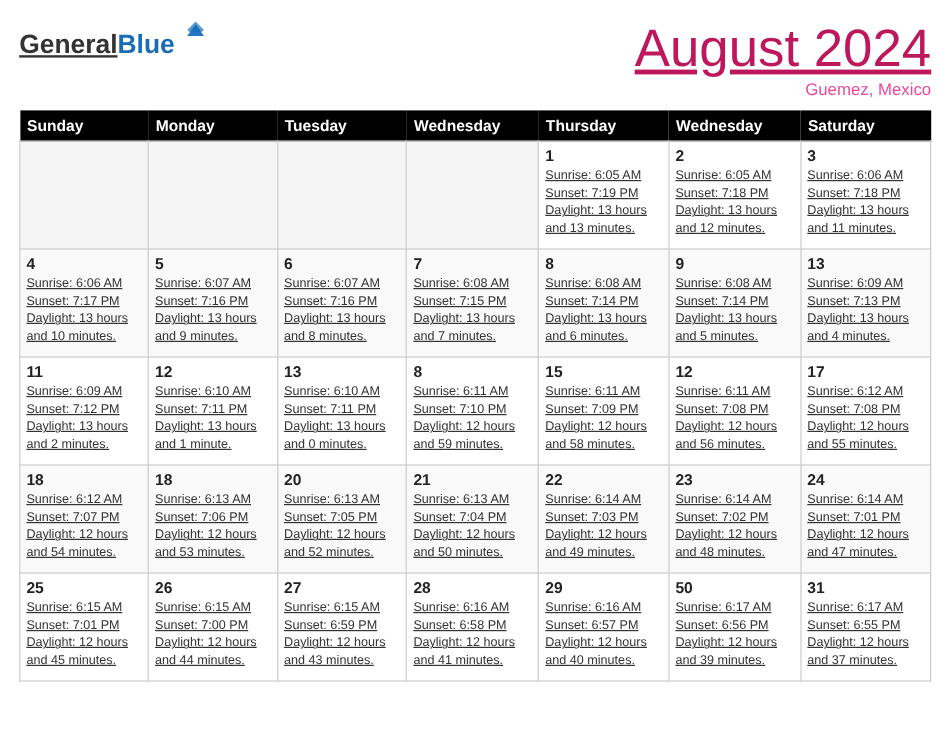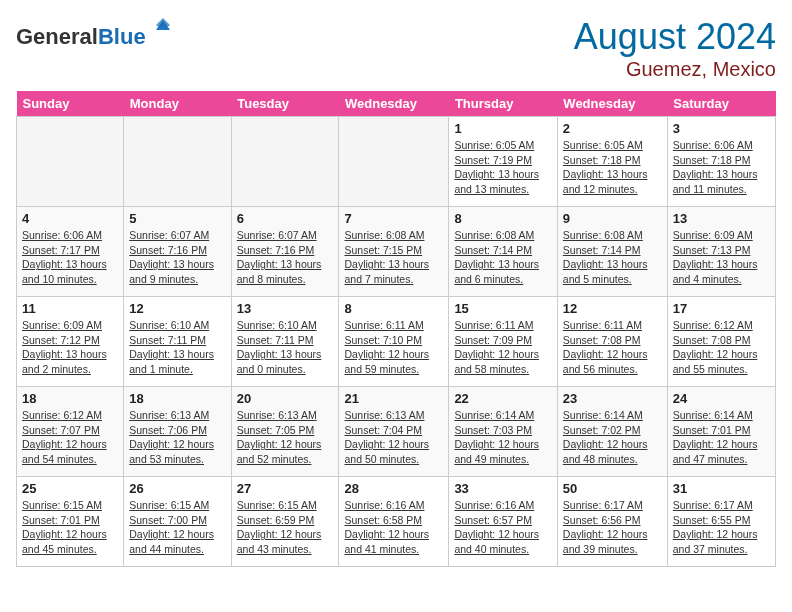--- a/index.html
+++ b/index.html
@@ -17,47 +17,48 @@
       margin-bottom: 10px;
     }
     .logo {
       display: flex;
       align-items: center;
     }
     .logo-text {
       font-size: 22px;
       font-weight: bold;
     }
-    .logo-general { color: #333; }
+    .logo-general { color: #333; text-decoration: underline; }
     .logo-blue { color: #1a6db5; }
     .logo-icon {
       width: 18px;
       height: 18px;
       margin-left: 2px;
       margin-bottom: 10px;
     }
     .title-block {
       text-align: right;
     }
     .month-title {
-      font-size: 36px;
+      font-size: 44px;
       font-weight: normal;
-      color: #0369a1;
+      color: #be185d;
+      text-decoration: underline;
     }
     .location {
-      font-size: 20px;
-      color: #7f1d1d;
+      font-size: 14px;
+      color: #ec4899;
     }
     .calendar {
       width: 100%;
       border-collapse: collapse;
       font-size: 11px;
     }
     .calendar th {
-      background: #ec4899;
+      background: #000000;
       color: #fff;
       text-align: left;
       padding: 5px 6px;
       font-size: 13px;
       font-weight: bold;
     }
     .calendar td {
       border: 1px solid #ccc;
       vertical-align: top;
       padding: 4px 5px;
@@ -292,21 +293,21 @@
 Sunset: 6:59 PM
 Daylight: 12 hours and 43 minutes.</div>
         </td>
         <td>
           <span class="day-num">28</span>
           <div class="day-info" style="white-space: pre-line;">Sunrise: 6:16 AM
 Sunset: 6:58 PM
 Daylight: 12 hours and 41 minutes.</div>
         </td>
         <td>
-          <span class="day-num">33</span>
+          <span class="day-num">29</span>
           <div class="day-info" style="white-space: pre-line;">Sunrise: 6:16 AM
 Sunset: 6:57 PM
 Daylight: 12 hours and 40 minutes.</div>
         </td>
         <td>
           <span class="day-num">50</span>
           <div class="day-info" style="white-space: pre-line;">Sunrise: 6:17 AM
 Sunset: 6:56 PM
 Daylight: 12 hours and 39 minutes.</div>
         </td>

